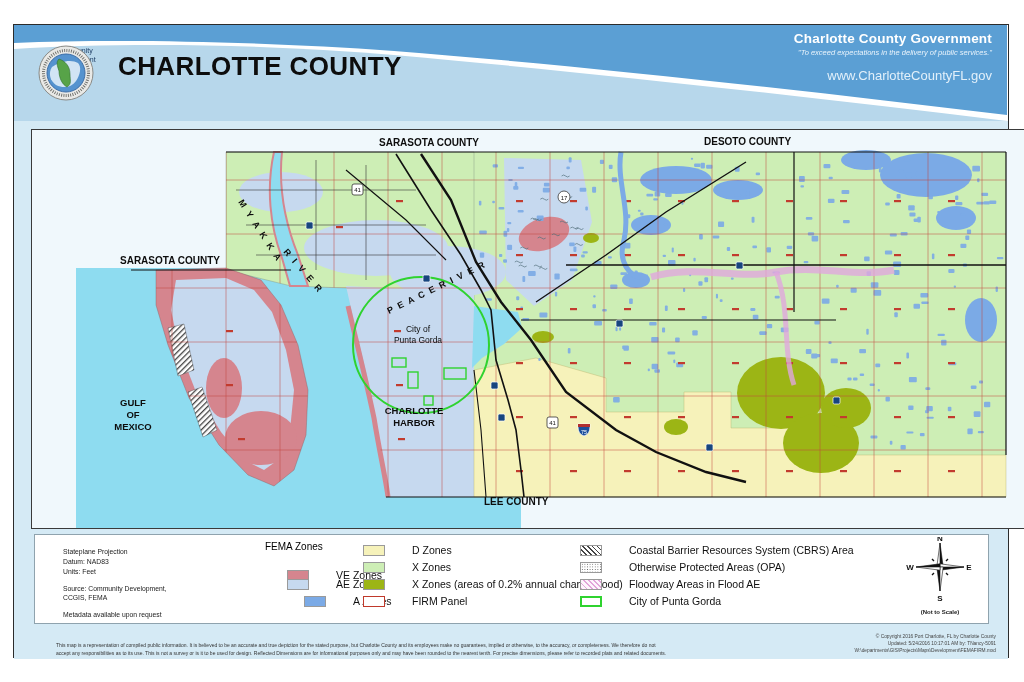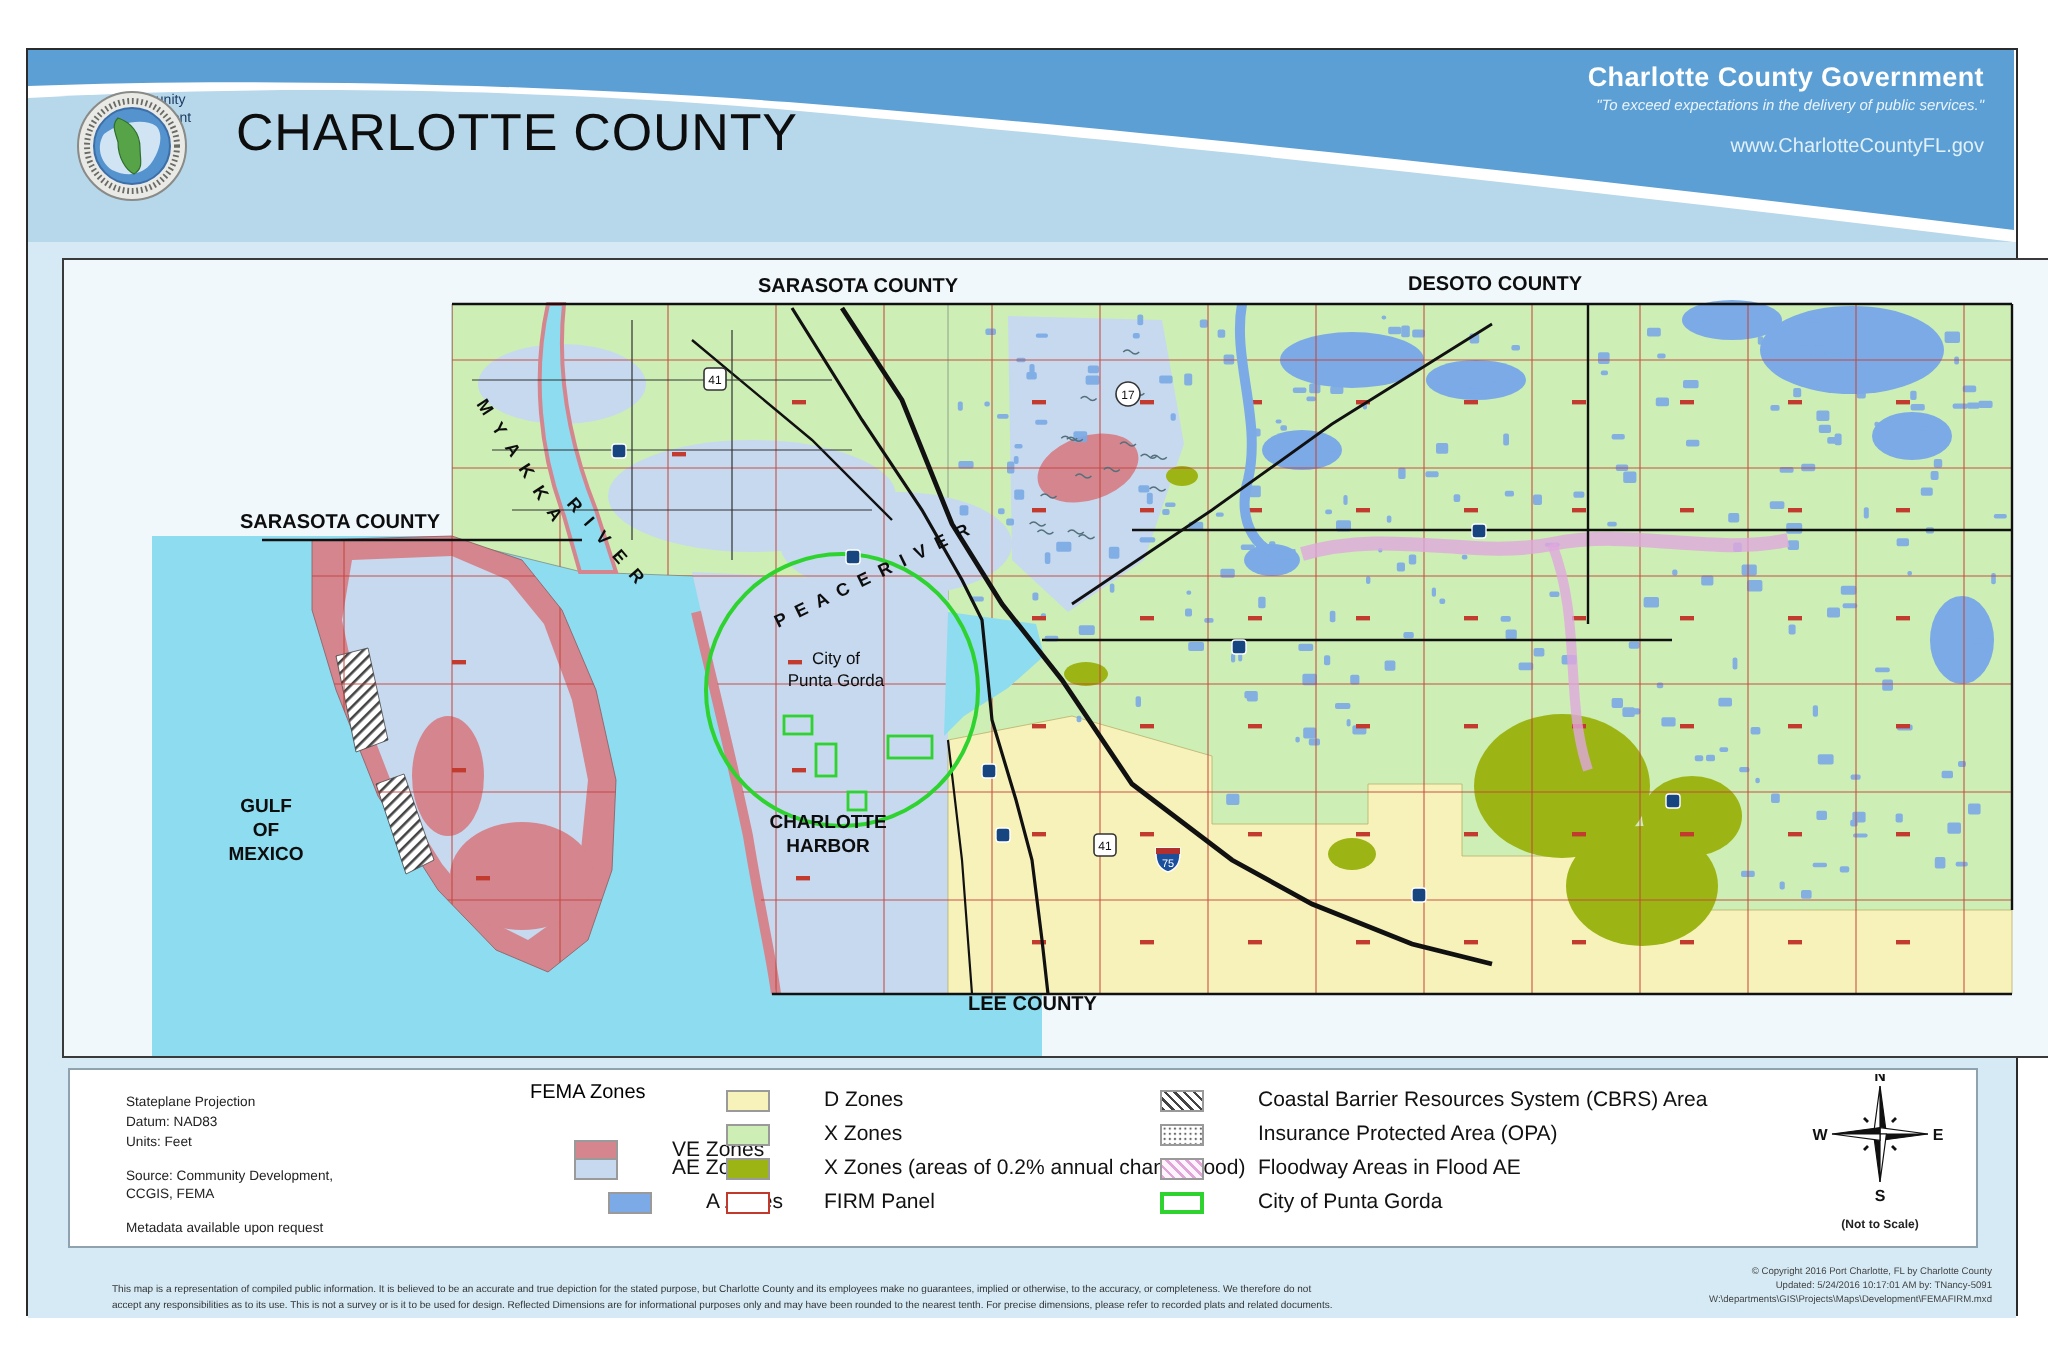--- a/index.html
+++ b/index.html
@@ -5,25 +5,25 @@
   html,body{margin:0;padding:0;background:#ffffff;width:1024px;height:682px;overflow:hidden;
     font-family:"Liberation Sans", sans-serif;}
   .sheet{position:absolute;left:13px;top:24px;width:996px;height:634px;background:#a3a3a3;
     border:1.5px solid #2b2b2b;box-sizing:border-box;}
   
   .hdr{position:absolute;left:0;top:0;width:100%;height:96px;background:#ffffff;overflow:hidden;}
   .hdr svg{position:absolute;left:0;top:0;}
   .gov{position:absolute;right:16px;top:6px;text-align:right;z-index:3;}
   .gov .g1{color:#ffffff;font-weight:bold;font-size:13.5px;letter-spacing:.2px;}
   .gov .g2{color:#eaf4fc;font-style:italic;font-size:7.5px;margin-top:2px;}
-  .gov .g3{color:#e2f0fa;font-size:10px;margin-top:11px;}
+  .gov .g3{color:#e2f0fa;font-size:13px;margin-top:11px;}
   .logo{position:absolute;left:24px;top:20px;width:74px;text-align:center;z-index:3;}
   .logo .cap{font-size:7px;color:#17365e;margin-top:2px;line-height:1.25;}
   .titles{position:absolute;left:104px;top:26px;z-index:3;}
-  .titles .t1{font-size:26px;font-weight:normal;color:#0d0d0d;letter-spacing:.4px;}
+  .titles .t1{font-size:26px;font-weight:bold;color:#0d0d0d;letter-spacing:.4px;}
   .titles .t2{font-size:18px;font-style:italic;color:#1a1a1a;margin-top:1px;}
   
   .bodybg{position:absolute;left:0;top:96px;width:100%;height:538px;background:#d5eaf5;}
   .mapwrap{position:absolute;left:17px;top:104px;width:965px;height:398px;border:1px solid #3a3a3a;
     background:#f0f8fc;box-sizing:content-box;padding-left:44px;}
   
   .legend{position:absolute;left:20px;top:509px;width:955px;height:90px;background:#ffffff;
     border:1px solid #8fa3ae;box-sizing:border-box;}
   .linfo{position:absolute;left:28px;top:12px;font-size:6.8px;color:#222;line-height:1.45;}
   .linfo .blk{margin-bottom:7px;}
@@ -559,21 +559,21 @@
       <span class="sw" style="background: rgb(255, 255, 255); border: 1px solid rgb(192, 57, 43);"></span>
       <span class="llab">FIRM Panel</span>
       </div>
 
     <div class="litem" style="left:545px;top:9px">
       <span class="sw" style="background: repeating-linear-gradient(45deg, rgb(68, 68, 68) 0px, rgb(68, 68, 68) 1.2px, rgb(255, 255, 255) 1.2px, rgb(255, 255, 255) 3.4px);"></span>
       <span class="llab">Coastal Barrier Resources System (CBRS) Area</span>
       </div>
     <div class="litem" style="left:545px;top:26px">
       <span class="sw" style="background: radial-gradient(rgb(102, 102, 102) 0.6px, transparent 0.7px) 0% 0% / 2.6px 2.6px rgb(255, 255, 255);"></span>
-      <span class="llab">Insurance Protected Area (OPA)</span>
+      <span class="llab">Otherwise Protected Areas (OPA)</span>
       </div>
     <div class="litem" style="left:545px;top:43px">
       <span class="sw" style="background: repeating-linear-gradient(45deg, rgb(226, 165, 218) 0px, rgb(226, 165, 218) 1.3px, rgb(253, 244, 252) 1.3px, rgb(253, 244, 252) 3.6px);"></span>
       <span class="llab">Floodway Areas in Flood AE</span>
       </div>
     <div class="litem" style="left:545px;top:60px">
       <span class="sw" style="background: rgb(255, 255, 255); border: 2px solid rgb(47, 211, 47);"></span>
       <span class="llab">City of Punta Gorda</span>
       </div>
 

